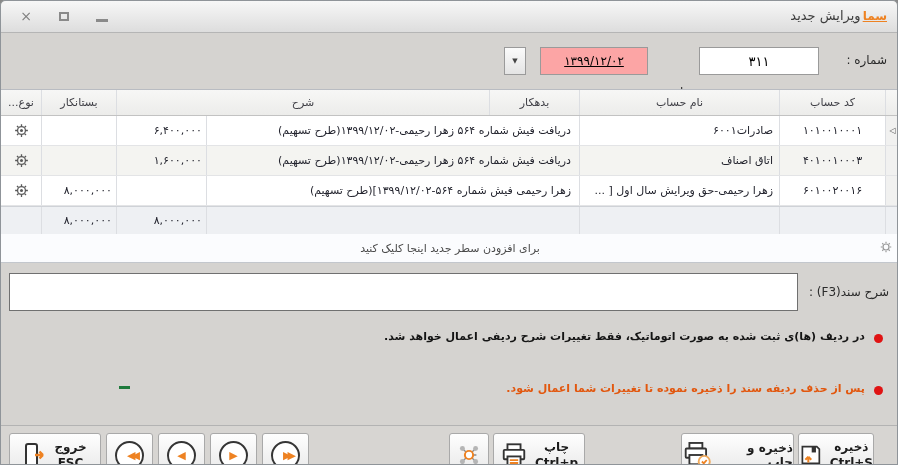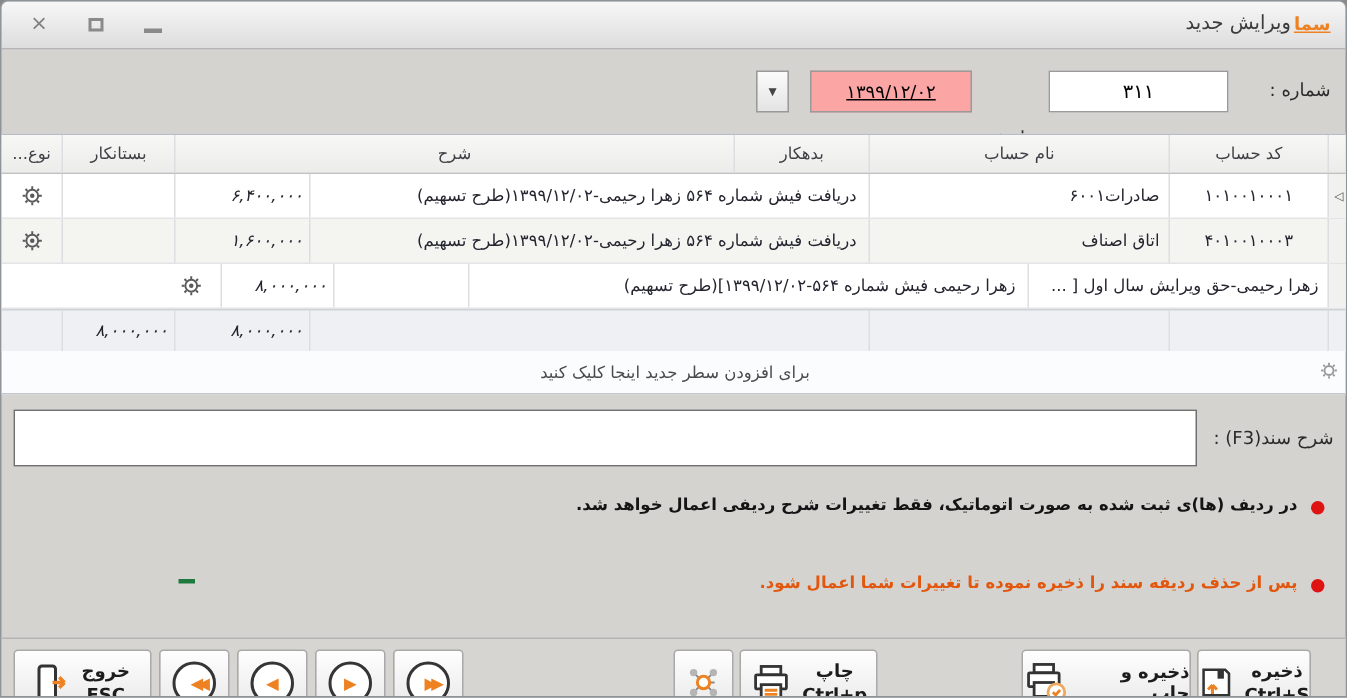--- a/index.html
+++ b/index.html
@@ -34,21 +34,21 @@
   .grid { position: absolute; top: 88px; left: 0; width: 898px; border-top: 1px solid #b9bcc2; border-bottom: 1px solid #b9bcc2; background: #fff; }
   .grow { display: flex; width: 100%; }
   .cell { border-left: 1px solid #dcdee2; overflow: hidden; white-space: nowrap; display: flex; align-items: center; font-size: 11px; color: #23242e; }
   .c-ind { width: 14px; justify-content: center; background: #f1f1f0; font-size: 8px; color: #555; }
   .c-code { width: 106px; justify-content: center; letter-spacing: 1px; }
   .c-name { width: 200px; justify-content: flex-start; padding-right: 6px; }
   .c-desc { width: 373px; justify-content: flex-start; padding-right: 8px; }
   .c-debit { width: 90px; }
   .c-credit { width: 75px; }
   .c-type { width: 40px; justify-content: center; border-left: none; }
-  .amount { direction: ltr; justify-content: flex-end; padding-left: 10px; padding-right: 4px; font-style: italic; }
+  .amount { direction: ltr; justify-content: flex-end; padding-left: 10px; padding-right: 4px; }
   .ghead { height: 26px; background: linear-gradient(#f7f7f6,#ececea); border-bottom: 1px solid #c2c2c2; }
   .ghead .cell { font-size: 11px; color: #3f3f46; justify-content: center; padding: 0; background: transparent; }
   .gbody-row { height: 30px; border-bottom: 1px solid #e3e4e6; background: #fff; }
   .gbody-row.alt { background: #f4f4f1; }
   .gtotal { height: 28px; background: #eef0f3; border-top: 1px solid #cfd2d7; }
   .gtotal .cell { font-weight: normal; }
   
   .add-row { position: absolute; top: 233px; left: 0; width: 898px; height: 29px; background: #fbfcfe; border-bottom: 1px solid #c3c7cd; display: flex; align-items: center; justify-content: center; font-size: 11px; color: #4a4a4a; cursor: pointer; }
   .add-row .gear-corner { position: absolute; left: auto; right: 7px; top: 7px; opacity: .75; }
   
@@ -152,20 +152,21 @@
               <circle cx="8" cy="8" r="4.2"></circle>
               <path d="M8 1.2v2M8 12.8v2M1.2 8h2M12.8 8h2M3.2 3.2l1.4 1.4M11.4 11.4l1.4 1.4M12.8 3.2l-1.4 1.4M4.6 11.4l-1.4 1.4"></path>
             </g>
             <circle cx="8" cy="8" r="1.6" fill="#5a5a5a"></circle>
           </svg>
       </div>
     </div>
 
     <div class="grow gbody-row">
       <div class="cell c-ind"></div>
+      <div class="cell c-code">۶۰۱۰۰۲۰۰۱۶</div>
       <div class="cell c-name">زهرا  رحیمی-حق ویرایش سال اول [ ...</div>
       <div class="cell c-desc">زهرا رحیمی فیش شماره ۵۶۴-۱۳۹۹/۱۲/۰۲](طرح تسهیم)</div>
       <div class="cell c-debit amount"></div>
       <div class="cell c-credit amount">۸,۰۰۰,۰۰۰</div>
       <div class="cell c-type">
         <svg width="15" height="15" viewBox="0 0 16 16">
             <g stroke="#5a5a5a" stroke-width="1.4" fill="none">
               <circle cx="8" cy="8" r="4.2"></circle>
               <path d="M8 1.2v2M8 12.8v2M1.2 8h2M12.8 8h2M3.2 3.2l1.4 1.4M11.4 11.4l1.4 1.4M12.8 3.2l-1.4 1.4M4.6 11.4l-1.4 1.4"></path>
             </g>

